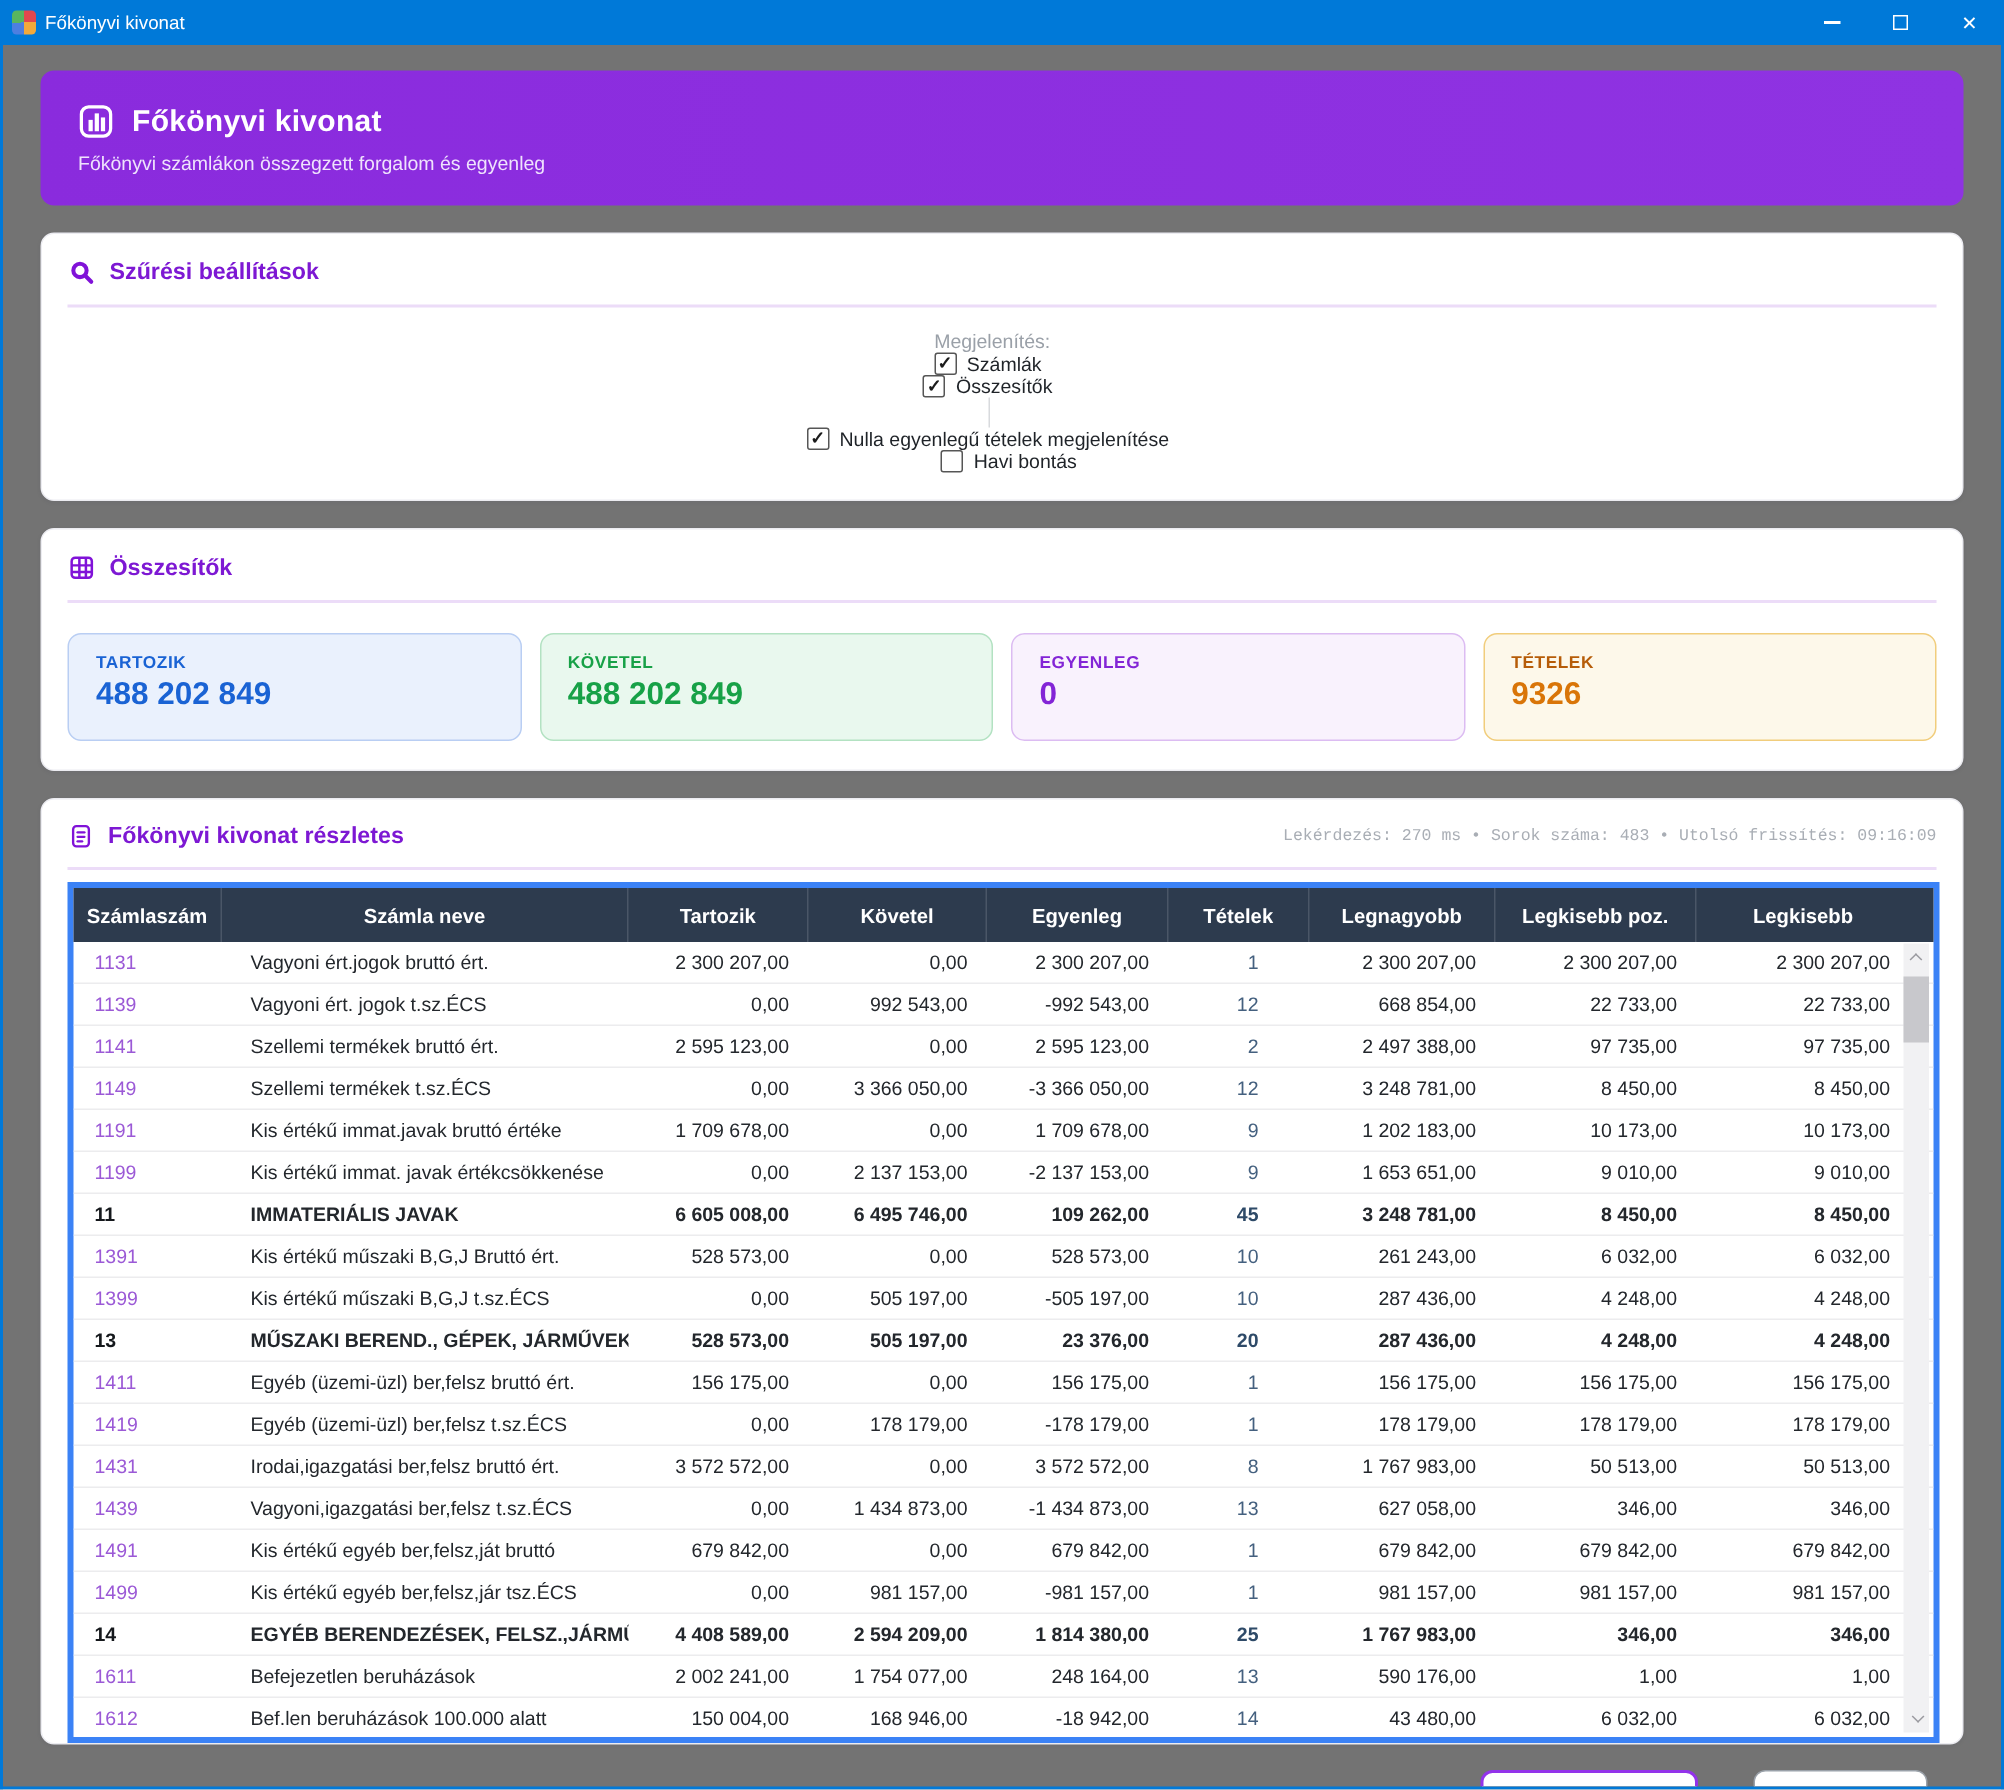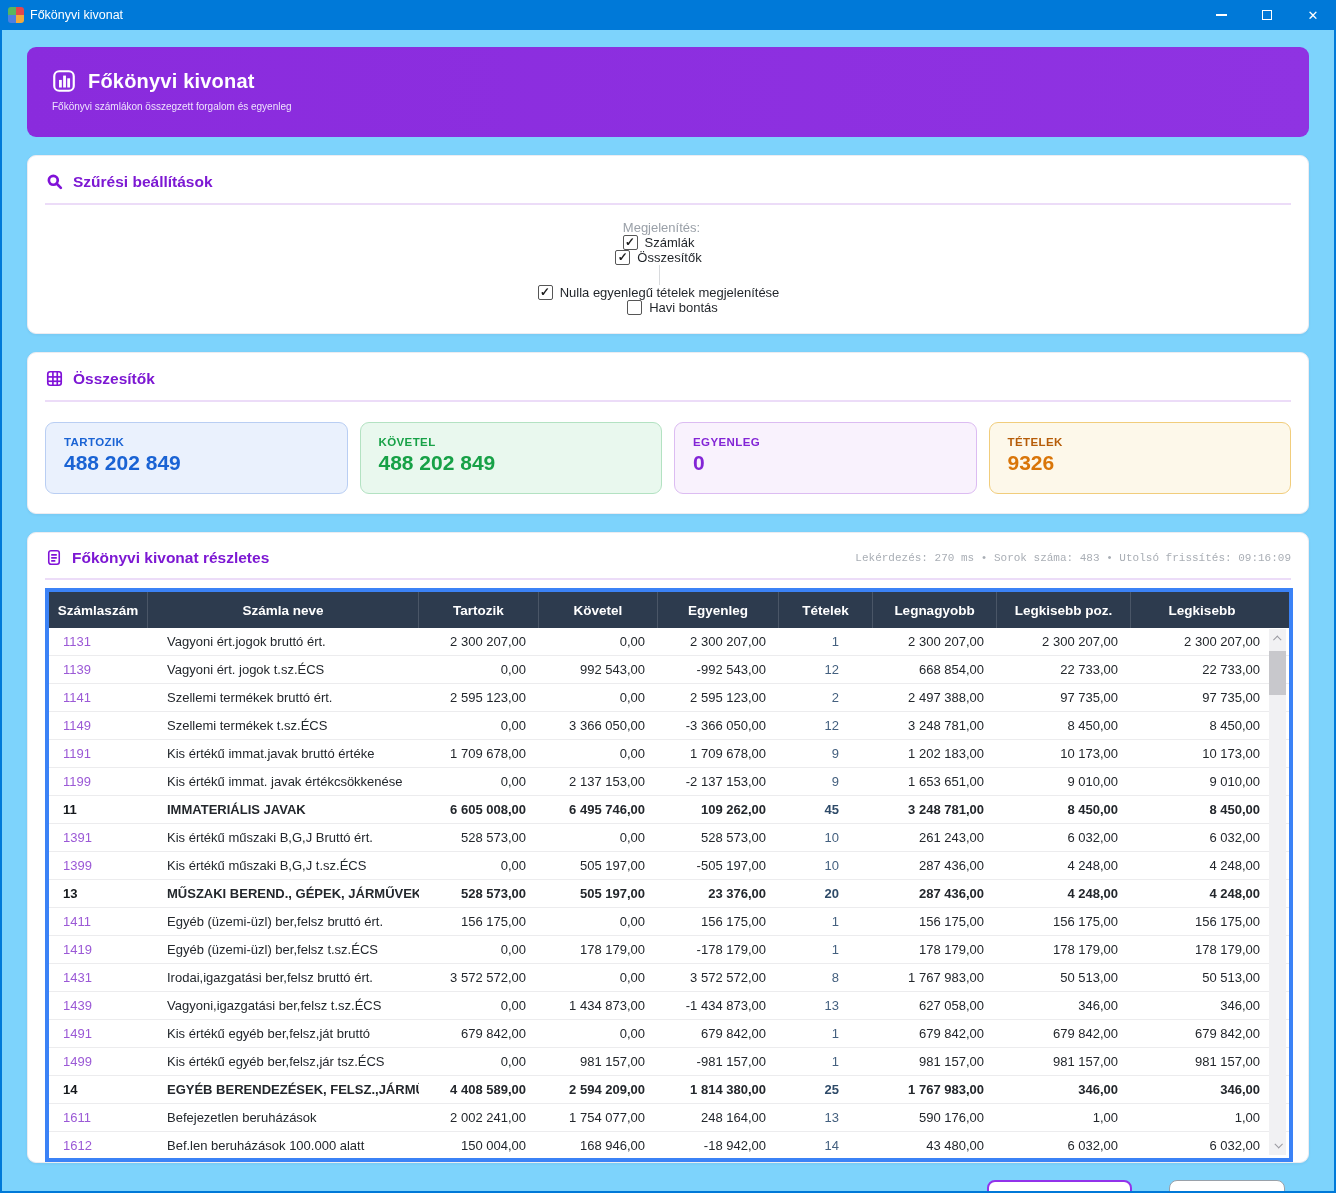--- a/index.html
+++ b/index.html
@@ -1,35 +1,35 @@
 <!DOCTYPE html>
 <html><head>
 <meta charset="utf-8">
 <style>
   * { margin:0; padding:0; box-sizing:border-box; }
   html,body { width:1336px; height:1193px; background:#e8eaed; font-family:"Liberation Sans", sans-serif; }
-  .window { width:1336px; height:1193px; border:2px solid #0079d8; border-top:none; background:#7dd3fc; display:flex; flex-direction:column; overflow:hidden; }
+  .window { width:1336px; height:1193px; border:2px solid #0079d8; border-top:none; background:#737373; display:flex; flex-direction:column; overflow:hidden; }
 
   
   .titlebar { height:30px; background:#0079d8; display:flex; align-items:center; flex:0 0 auto; margin:0 -2px; }
   .app-icon { width:16px; height:16px; margin:0 6px 0 8px; border-radius:3px;
     background: conic-gradient(#e3474d 0 25%, #f2a93b 25% 50%, #4d7fe0 50% 75%, #59b55e 75% 100%); }
   .titlebar-title { color:#fff; font-size:12.5px; flex:1; }
   .win-btn { width:46px; height:30px; display:flex; align-items:center; justify-content:center; }
   .min-glyph { width:11px; height:1.5px; background:#fff; }
   .max-glyph { width:10px; height:10px; border:1.5px solid #fff; }
   .close-glyph { color:#fff; font-size:13px; line-height:13px; }
 
   
   .content { flex:1; padding:17px 25px 0 25px; overflow:hidden; }
 
   .banner { height:90px; background:linear-gradient(90deg,#8a2bdd,#8f33e2); border-radius:9px; color:#fff; padding:21px 24px; }
   .banner-title-row { display:flex; align-items:center; gap:11px; }
   .banner-title { font-size:20px; font-weight:700; letter-spacing:.2px; }
-  .banner-sub { font-size:10px; color:#efe3fd; margin:7px 0 0 1px; }
+  .banner-sub { font-size:13px; color:#efe3fd; margin:7px 0 0 1px; }
 
   .card { background:#fff; border:1px solid #ececf1; border-radius:9px; box-shadow:0 1px 3px rgba(30,30,60,.06); margin-top:18px; }
   .section-head { display:flex; align-items:center; gap:9px; padding:16px 17px 0 17px; }
   .section-title { color:#7d18d3; font-size:15.5px; font-weight:700; }
   .section-rule { height:2px; background:#ecdcf8; border:none; margin:12px 17px 0 17px; }
 
   
   .filter-row { display:flex; align-items:center; padding:15px 17px 18px 20px; font-size:13px;flex-direction:column; }
   .filter-label { color:#9aa0a8; margin-right:16px; }
   .cb { display:flex; align-items:center; margin-right:22px; cursor:default; }

